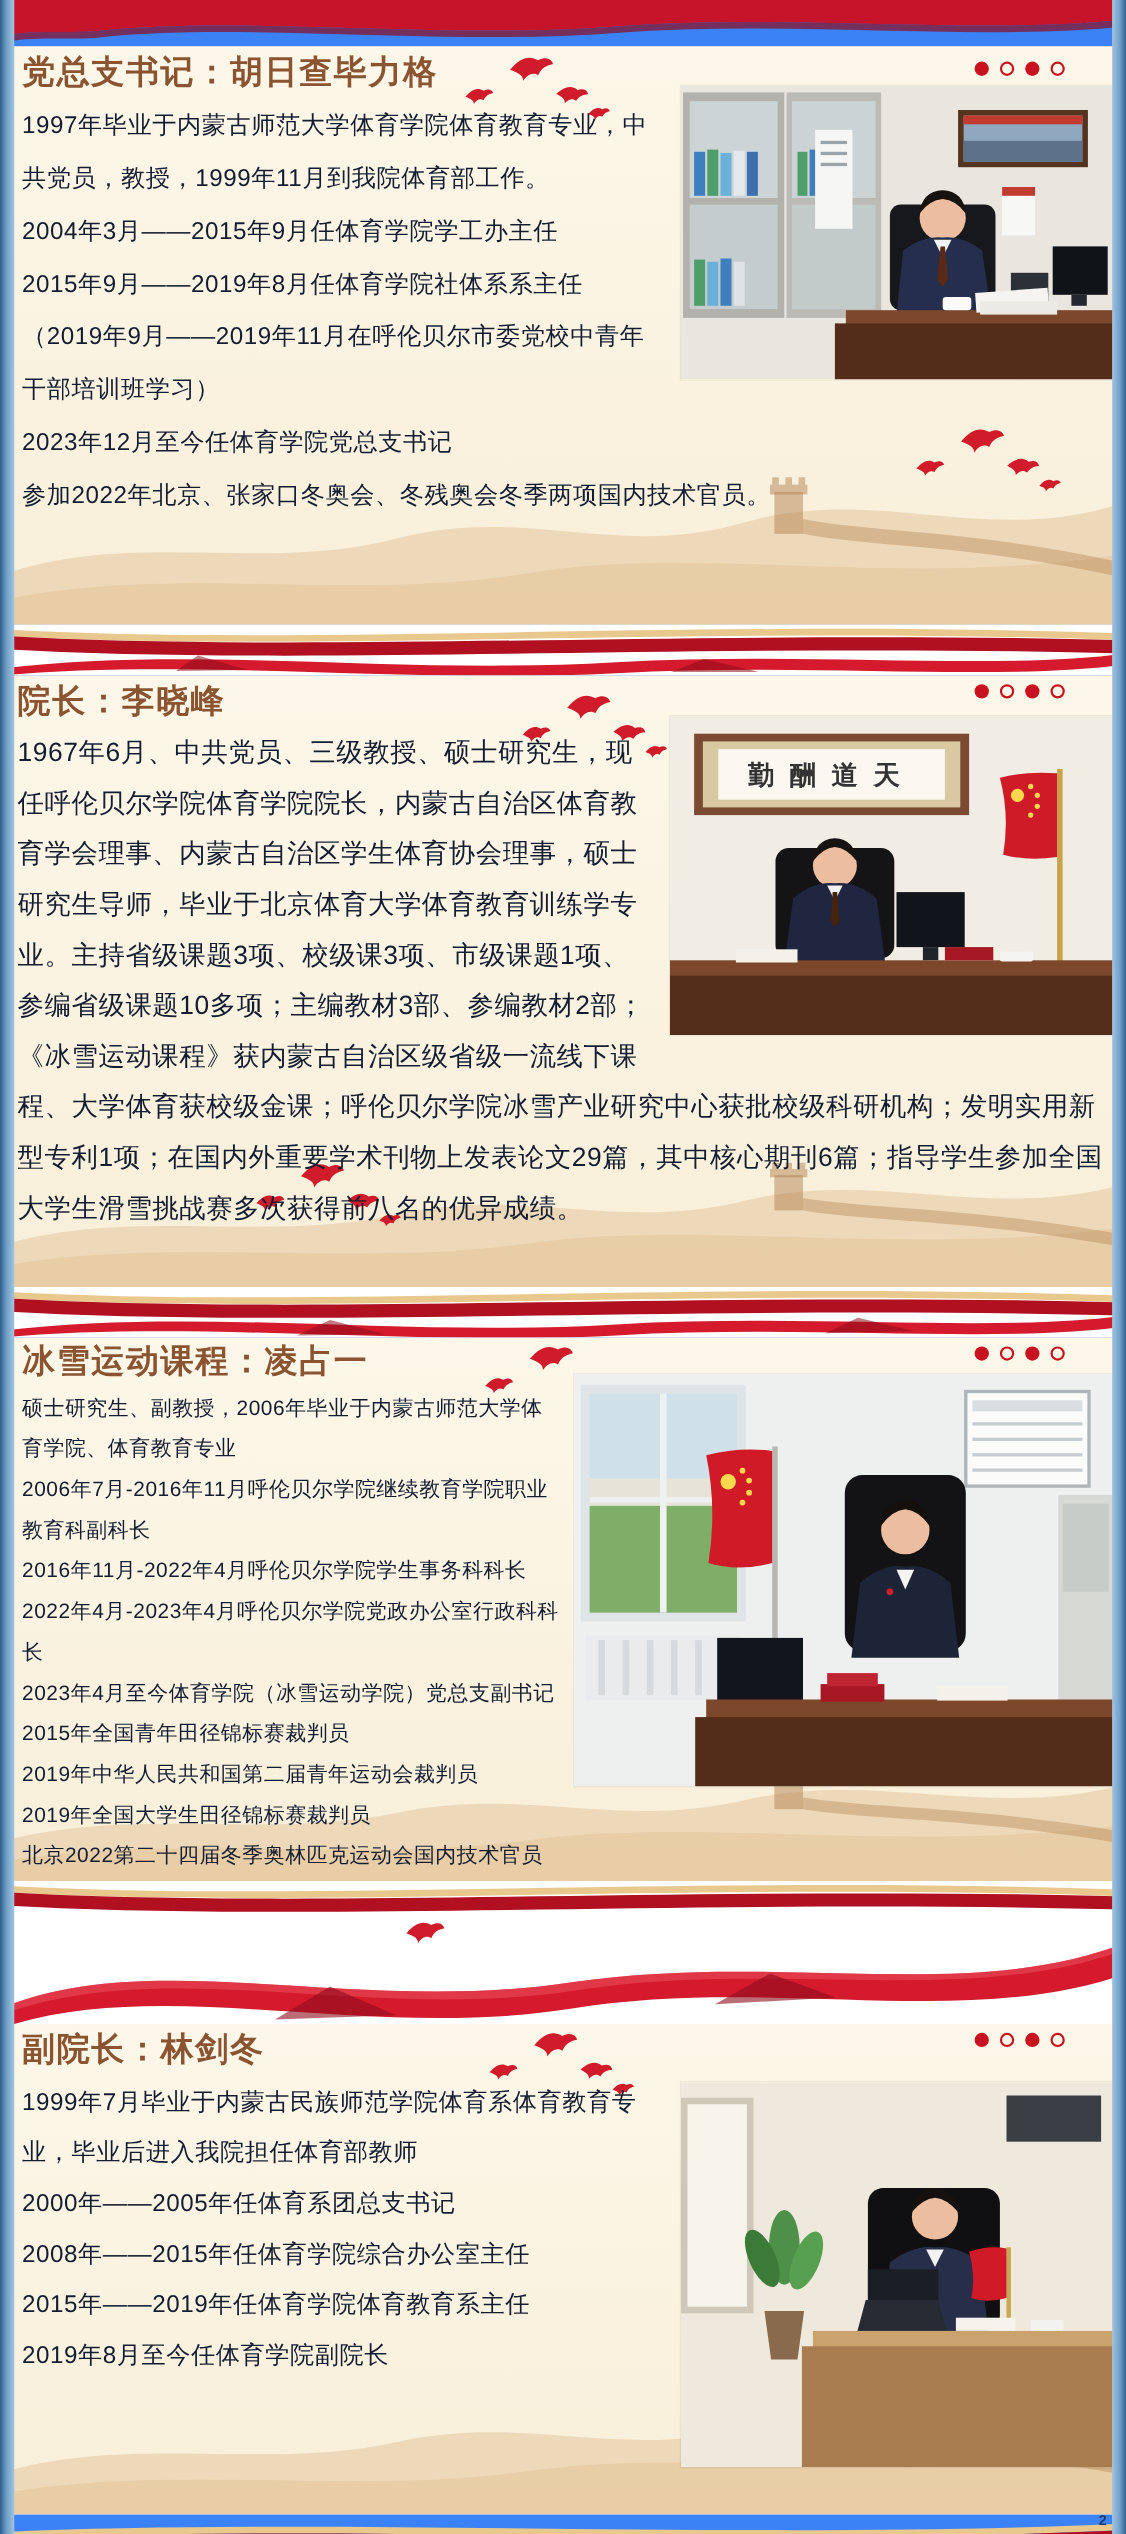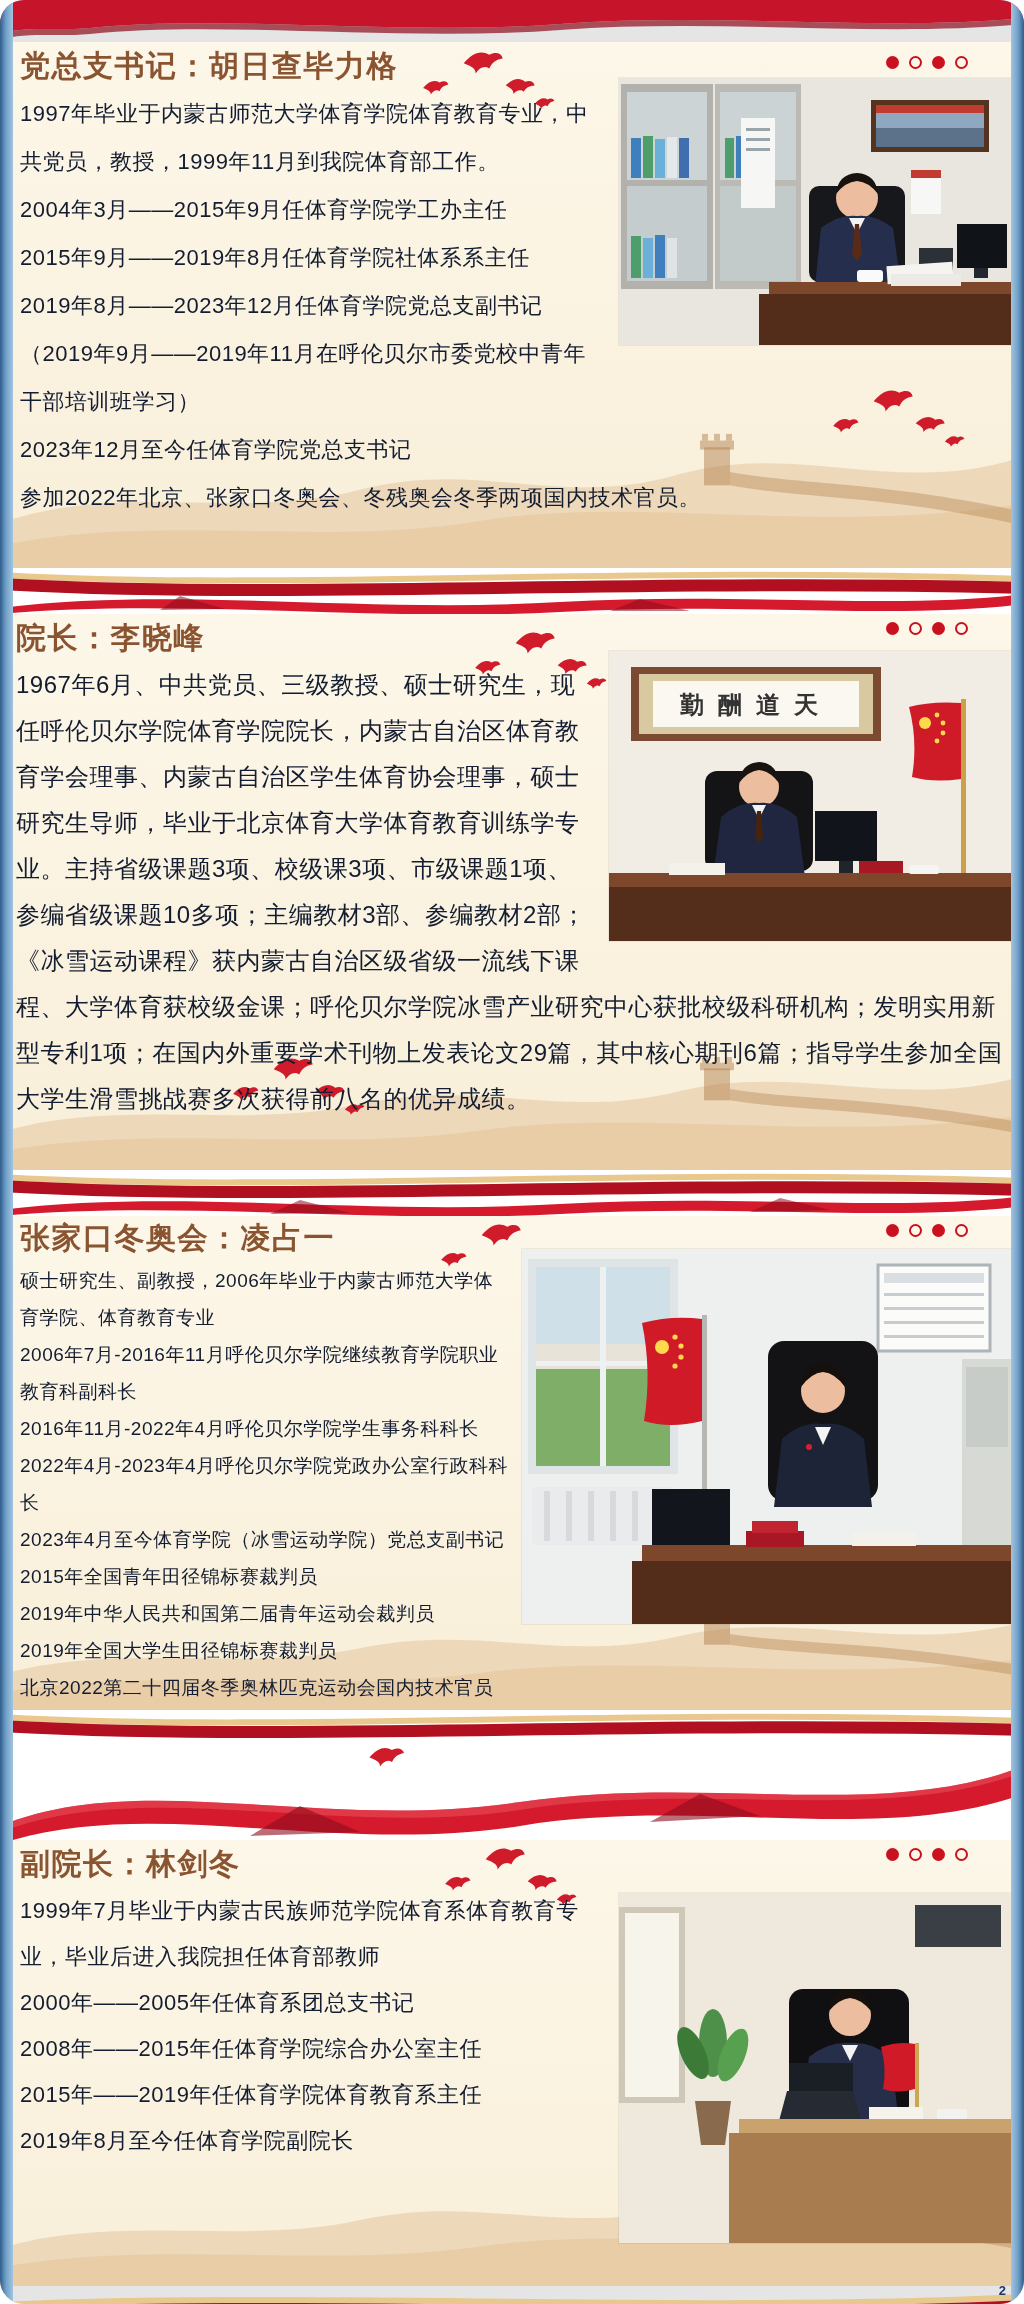--- a/index.html
+++ b/index.html
@@ -1,19 +1,18 @@
 <!DOCTYPE html>
 <html><head>
 <meta charset="utf-8">
 <style>
   html,body{margin:0;padding:0;background:#ffffff;}
   .page{
-    position:relative;width:1024px;height:2304px;background:#e5e5e5;overflow:hidden;
+    position:relative;width:1024px;height:2304px;background:#3b82f6;overflow:hidden;
     font-family:"Liberation Sans","DejaVu Sans",sans-serif;
-    border-radius:24px;
   }
   
   .border-left,.border-right{position:absolute;top:0;bottom:0;width:13px;z-index:40;}
   .border-left{left:0;background:linear-gradient(90deg,#2f5d8c,#6f9fc8 45%,#a3c4de);}
   .border-right{right:0;background:linear-gradient(270deg,#2f5d8c,#6f9fc8 45%,#a3c4de);}
   svg.band{display:block;width:1024px;}
   
   .panel{
     position:relative;background:linear-gradient(#fdf7e9,#f8efd9);
     padding:6px 0 0 20px;overflow:hidden;
@@ -158,21 +157,20 @@
           <rect x="150" y="204" width="243" height="14" fill="#7c472b"></rect>
           <rect x="140" y="216" width="253" height="51" fill="#532d19"></rect>
           <rect x="268" y="186" width="66" height="18" fill="#f5f4f0" transform="rotate(-4 300 195)"></rect>
           <rect x="272" y="196" width="70" height="12" fill="#eceae4"></rect>
           <rect x="238" y="192" width="26" height="12" rx="3" fill="#fafafa"></rect>
         </svg>
       </figure>
       <p>1997年毕业于内蒙古师范大学体育学院体育教育专业，中共党员，教授，1999年11月到我院体育部工作。</p>
       <p>2004年3月——2015年9月任体育学院学工办主任</p>
       <p>2015年9月——2019年8月任体育学院社体系系主任</p>
-      <p>2019年8月——2023年12月任体育学院党总支副书记</p>
       <p>（2019年9月——2019年11月在呼伦贝尔市委党校中青年干部培训班学习）</p>
       <p>2023年12月至今任体育学院党总支书记</p>
       <p>参加2022年北京、张家口冬奥会、冬残奥会冬季两项国内技术官员。</p>
     </div>
   </section>
 
   <div class="divider d-small">
     <svg height="46" viewBox="0 0 1024 46" preserveAspectRatio="none">
       <path d="M0,4 C280,20 640,-6 1024,8 L1024,14 C640,0 280,26 0,10 Z" fill="#e9c88e"></path>
       <path d="M0,10 C280,26 640,4 1024,14 L1024,26 C640,16 280,38 0,22 Z" fill="#b01020"></path>
@@ -250,21 +248,21 @@
       </svg>
     <div class="dots">
       <span class="dot"></span>
       <span class="dot hollow"></span>
       <span class="dot"></span>
       <span class="dot hollow"></span>
     </div>
     <svg class="doves dov-t3" width="150" height="80" viewBox="0 0 150 80">
         <use href="#dovecluster"></use>
       </svg>
-    <h2 class="sec-title">张家口冬奥会：凌占一</h2>
+    <h2 class="sec-title">冰雪运动课程：凌占一</h2>
     <div class="body-text">
       <figure class="photo photo-3">
         <svg width="490" height="375" viewBox="0 0 490 375">
           <rect width="490" height="375" fill="#edf0ee"></rect>
           <rect x="6" y="10" width="150" height="215" fill="#dfe4e7"></rect>
           <rect x="14" y="18" width="134" height="199" fill="#cfe0e8"></rect>
           <rect x="14" y="95" width="134" height="28" fill="#e8e3d8"></rect>
           <rect x="14" y="120" width="134" height="97" fill="#7fae69"></rect>
           <rect x="78" y="18" width="6" height="199" fill="#eef1f2"></rect>
           <rect x="14" y="112" width="134" height="5" fill="#eef1f2"></rect>

